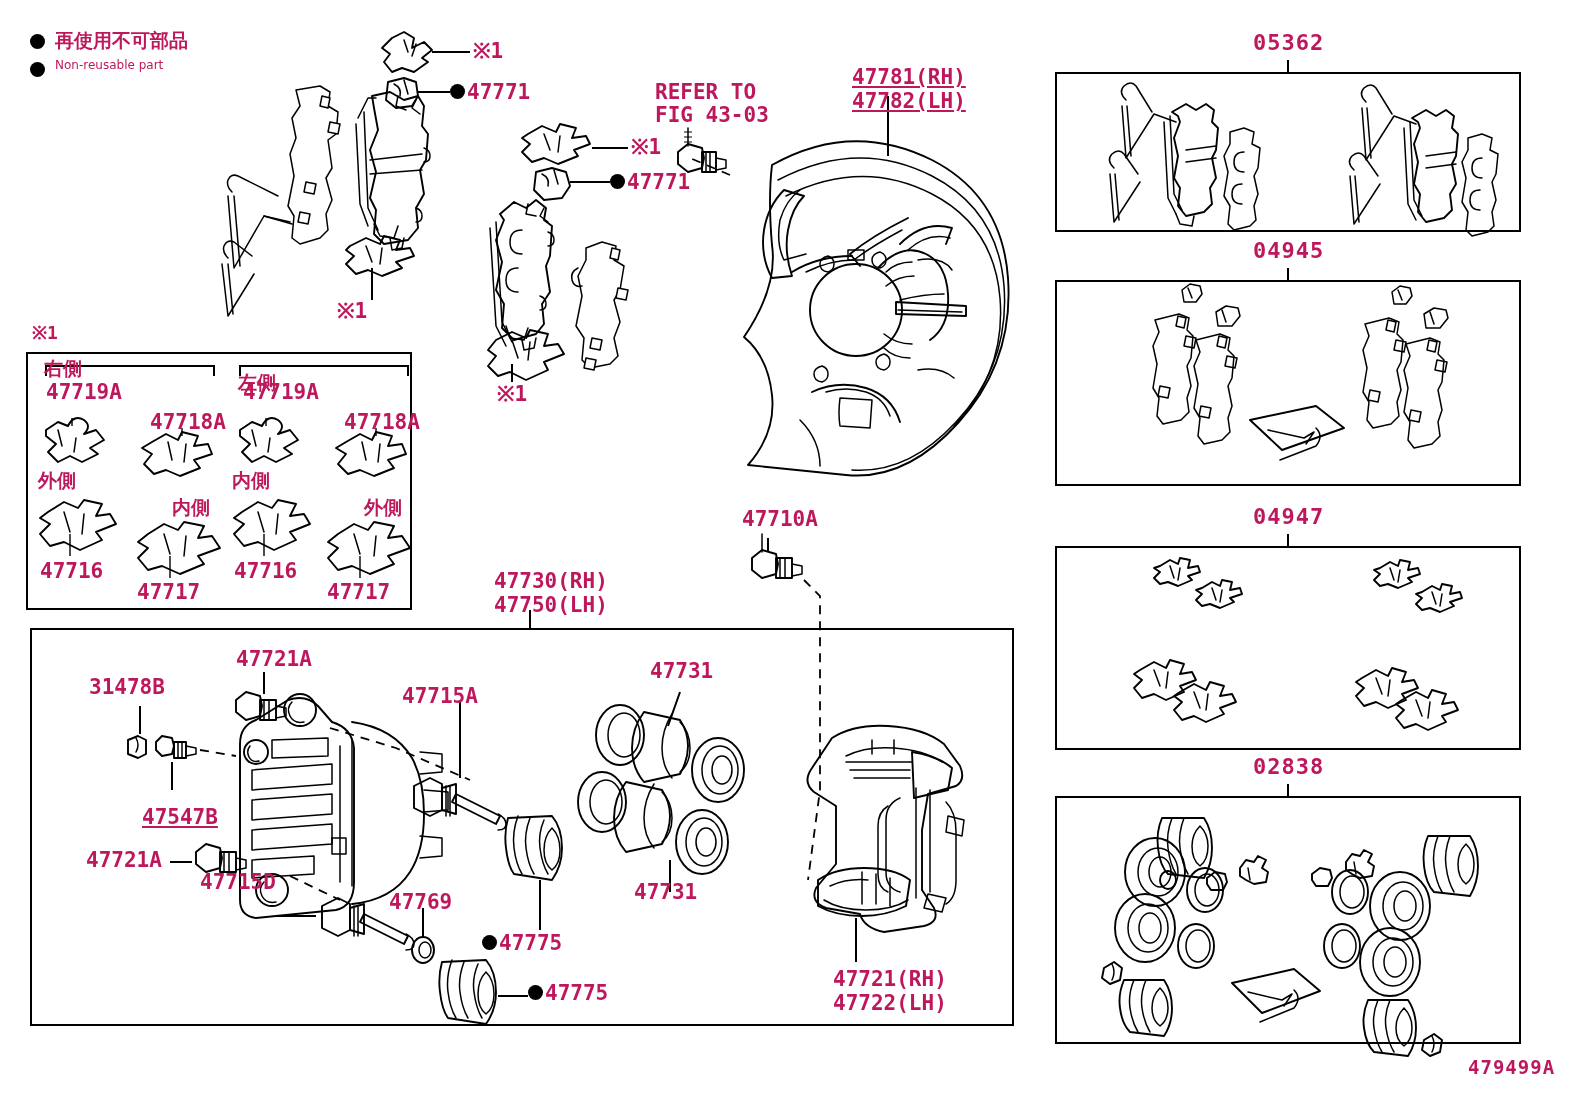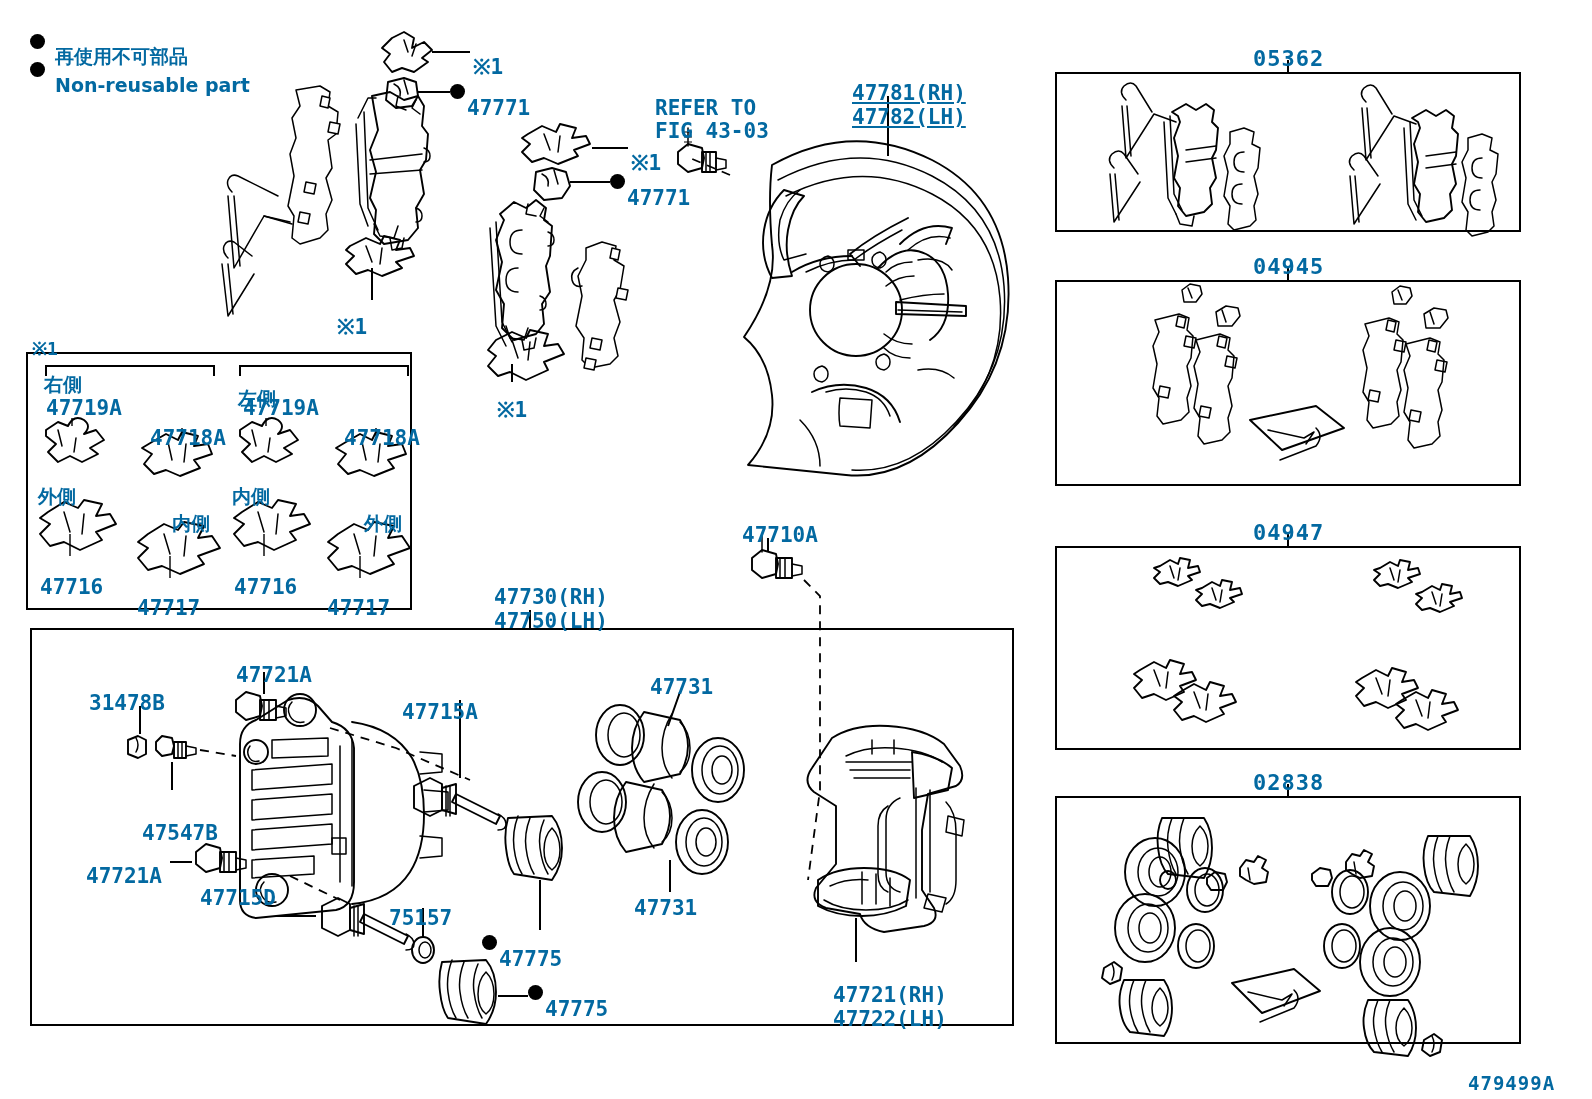--- a/index.html
+++ b/index.html
@@ -12,27 +12,26 @@
     overflow:hidden;
   }
   .lbl{
     position:absolute;
     font-family:"DejaVu Sans Mono","Liberation Mono",monospace;
     font-size:21px;
     font-weight:700;
     letter-spacing:0px;
     white-space:pre;
     line-height:1.12;
-    color:#0369a1;
-    margin-top:16px;
+    color:#be185d;
   }
   .lbl.jp{font-family:"DejaVu Sans","Liberation Sans",sans-serif;font-weight:600;font-size:19px;}
   .lbl.small{font-size:18px;}
   .lbl.kit{font-size:22px;font-weight:700;letter-spacing:1px;}
-  .lbl.legend{font-size:19px;font-weight:700;font-family:"DejaVu Sans","Liberation Sans",sans-serif;}
+  .lbl.legend{font-size:12px;font-weight:400;font-family:"DejaVu Sans","Liberation Sans",sans-serif;}
   .lbl.figid{font-size:19px;font-weight:600;letter-spacing:1px;}
   .bullet{
     position:absolute;
     width:15px;height:15px;border-radius:50%;
     background:#000;
   }
   .boxsolid{
     position:absolute;
     border:2.5px solid #000;
     box-sizing:border-box;
@@ -587,26 +586,26 @@
   <div class="lbl" style="left:494px;top:570px;">47730(RH)
 47750(LH)</div>
 
   <div class="lbl" style="left:833px;top:968px;">47721(RH)
 47722(LH)</div>
 
   <div class="lbl" style="left:650px;top:660px;">47731</div>
   <div class="lbl" style="left:634px;top:881px;">47731</div>
 
   <div class="lbl" style="left:89px;top:676px;">31478B</div>
-  <div class="lbl" style="left:142px;top:806px;">47547B</div>
+  <div class="lbl" style="left:142px;top:806px;text-decoration:underline;">47547B</div>
   <div class="lbl" style="left:236px;top:648px;">47721A</div>
   <div class="lbl" style="left:86px;top:849px;">47721A</div>
   <div class="lbl" style="left:402px;top:685px;">47715A</div>
   <div class="lbl" style="left:200px;top:871px;">47715D</div>
-  <div class="lbl" style="left:389px;top:891px;">75157</div>
+  <div class="lbl" style="left:389px;top:891px;">47769</div>
 
   <div class="bullet" style="left:482px;top:935px;"></div>
   <div class="lbl" style="left:499px;top:932px;">47775</div>
   <div class="bullet" style="left:528px;top:985px;"></div>
   <div class="lbl" style="left:545px;top:982px;">47775</div>
 
   <div class="lbl small" style="left:32px;top:323px;">※1</div>
 
   <div class="lbl jp" style="left:44px;top:358px;">右側</div>
   <div class="lbl jp" style="left:238px;top:372px;">左側</div>

